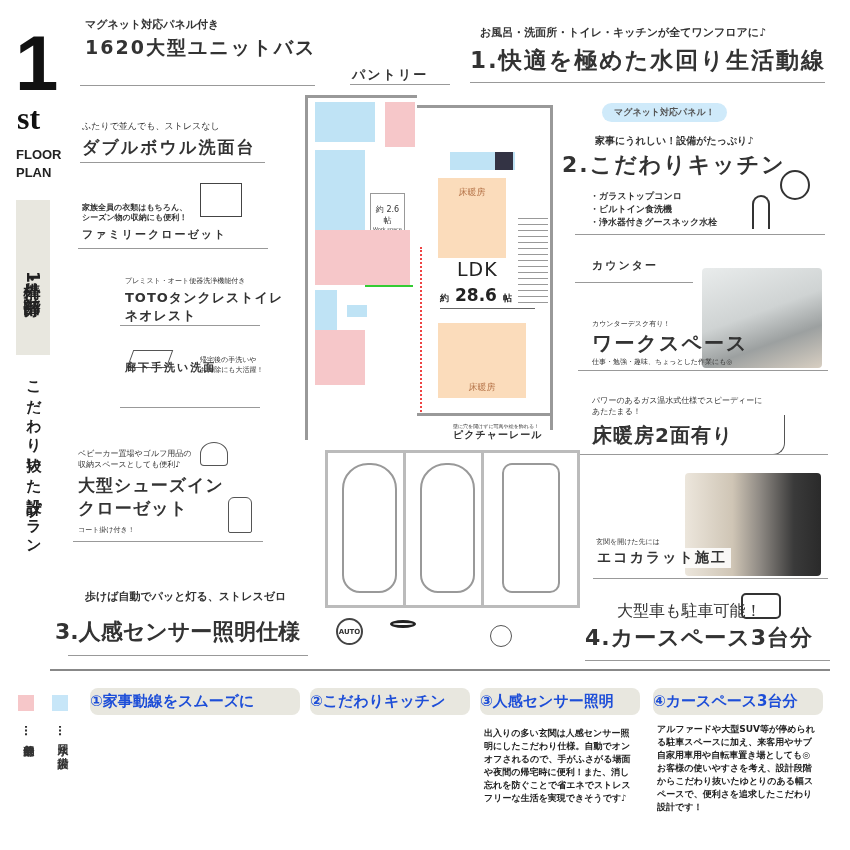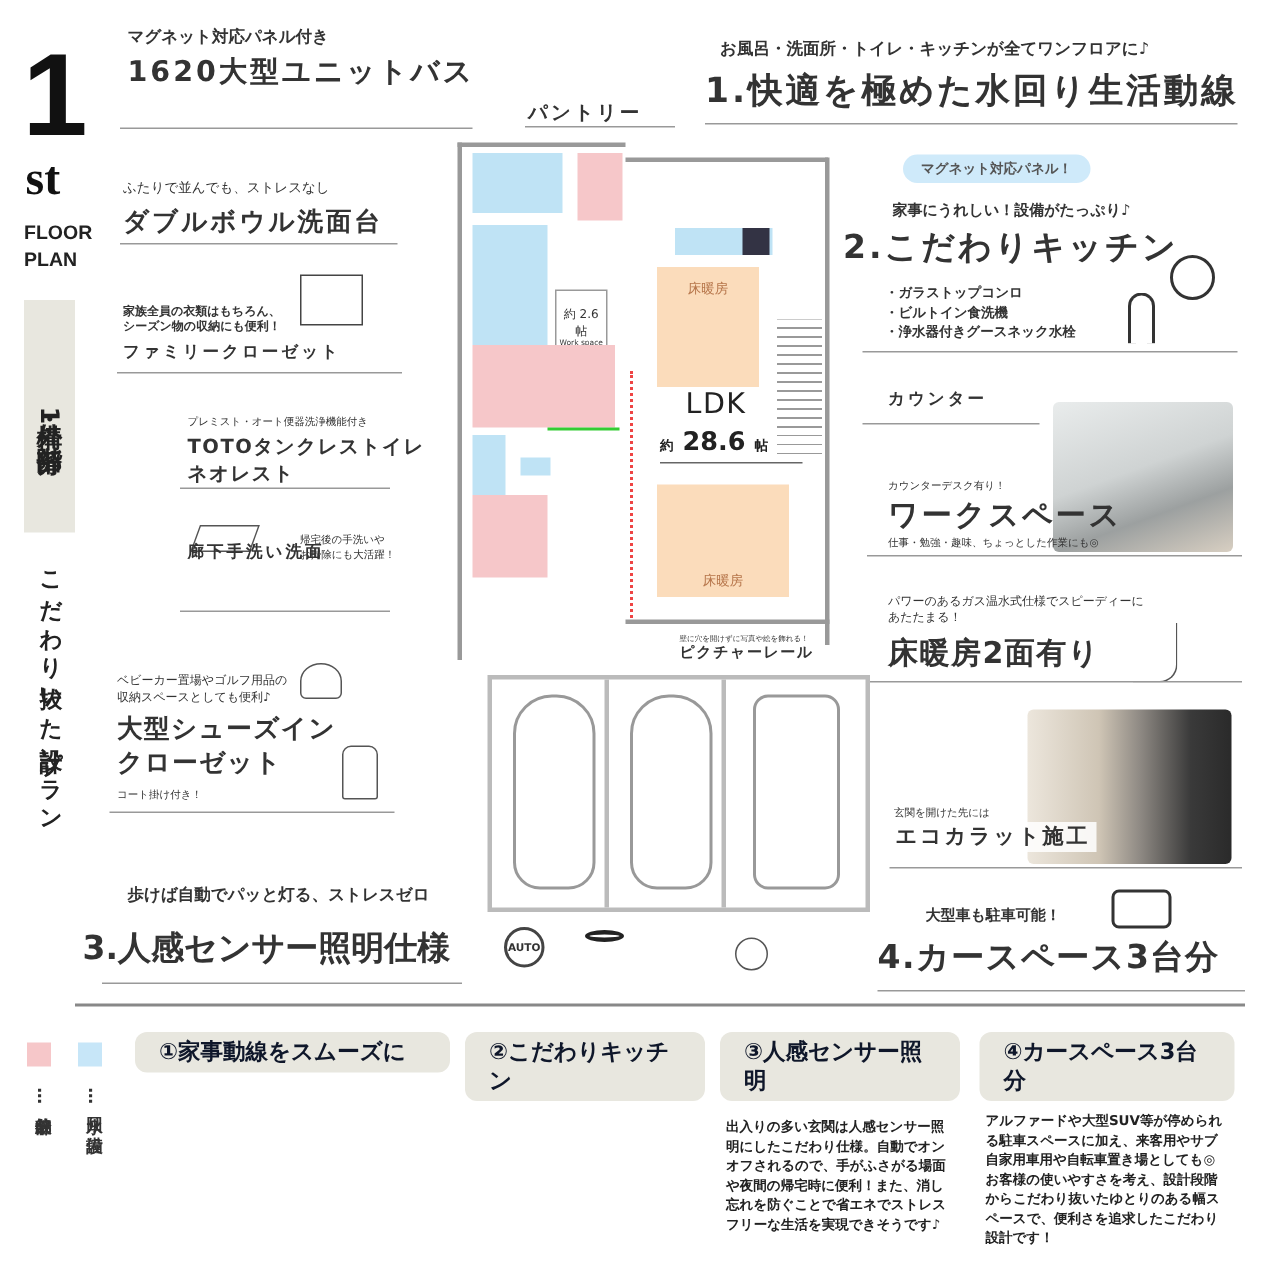--- a/index.html
+++ b/index.html
@@ -17,21 +17,21 @@
 .plan{left:305px;top:95px;width:250px;height:345px}
 .room{position:absolute}
 .pink{background:#f6c7c9}
 .blue{background:#bfe3f5}
 .warm{background:#fbdcbb;color:#b6754a;font-size:9px;text-align:center}
 .wall{position:absolute;background:#999}
 .garage{left:325px;top:450px;width:255px;height:158px;border:3px solid #bbb}
 .bay{position:absolute;top:0;height:152px;border-right:3px solid #bbb}
 .car{position:absolute;left:14px;top:10px;width:55px;height:130px;border:2px solid #999;border-radius:26px 26px 18px 18px}
 .photo{border-radius:4px;overflow:hidden}
-.tag{background:#e8e7df;border-radius:8px;font-weight:bold;font-size:15px;padding:4px 16px;color:#0f172a}
+.tag{background:#e8e7df;border-radius:8px;font-weight:bold;font-size:15px;padding:4px 0;color:#1d4ed8}
 .body{font-size:9px;line-height:13px;font-weight:bold;color:#222}
 .legend-sw{width:16px;height:16px}
 .vleg{writing-mode:vertical-rl;font-size:11px;font-weight:bold;color:#333}
 </style>
 </head>
 <body>
 
 <div class="abs big1">1</div>
 <div class="abs st">st</div>
 <div class="abs fp">
@@ -130,21 +130,21 @@
 </div>
 <div class="abs hr" style="left:593px;top:578px;width:235px"></div>
 
 <div class="abs small" style="left:85px;top:591px;font-size:11px;font-weight:bold">歩けば自動でパッと灯る、ストレスゼロ</div>
 <div class="abs ttl" style="left:55px;top:617px;font-size:22px;letter-spacing:0">3.人感センサー照明仕様</div>
 <div class="abs hr" style="left:68px;top:655px;width:240px"></div>
 <div class="abs" style="left:336px;top:618px;width:27px;height:27px;border:2.5px double #444;border-radius:50%;font-size:7px;font-weight:bold;display:flex;align-items:center;justify-content:center">AUTO</div>
 <div class="abs" style="left:390px;top:620px;width:26px;height:8px;border:3px solid #222;border-radius:50%"></div>
 <div class="abs" style="left:490px;top:625px;width:22px;height:22px;border:1px solid #555;border-radius:50%"></div>
 
-<div class="abs small" style="left:617px;top:605px;font-size:10px;font-weight:bold">大型車も駐車可能！</div>
+<div class="abs small" style="left:617px;top:605px;font-size:16px;font-weight:normal">大型車も駐車可能！</div>
 <div class="abs" style="left:741px;top:593px;width:40px;height:26px;border:2px solid #333;border-radius:5px"></div>
 <div class="abs ttl" style="left:585px;top:623px;font-size:22px;letter-spacing:1px">4.カースペース3台分</div>
 <div class="abs hr" style="left:585px;top:660px;width:245px"></div>
 
 <div class="abs plan">
   <div class="wall" style="left:0;top:0;width:3px;height:345px"></div>
   <div class="wall" style="left:0;top:0;width:112px;height:3px"></div>
   <div class="wall" style="left:112px;top:10px;width:135px;height:3px"></div>
   <div class="wall" style="left:245px;top:10px;width:3px;height:325px"></div>
   <div class="wall" style="left:112px;top:318px;width:136px;height:3px"></div>

